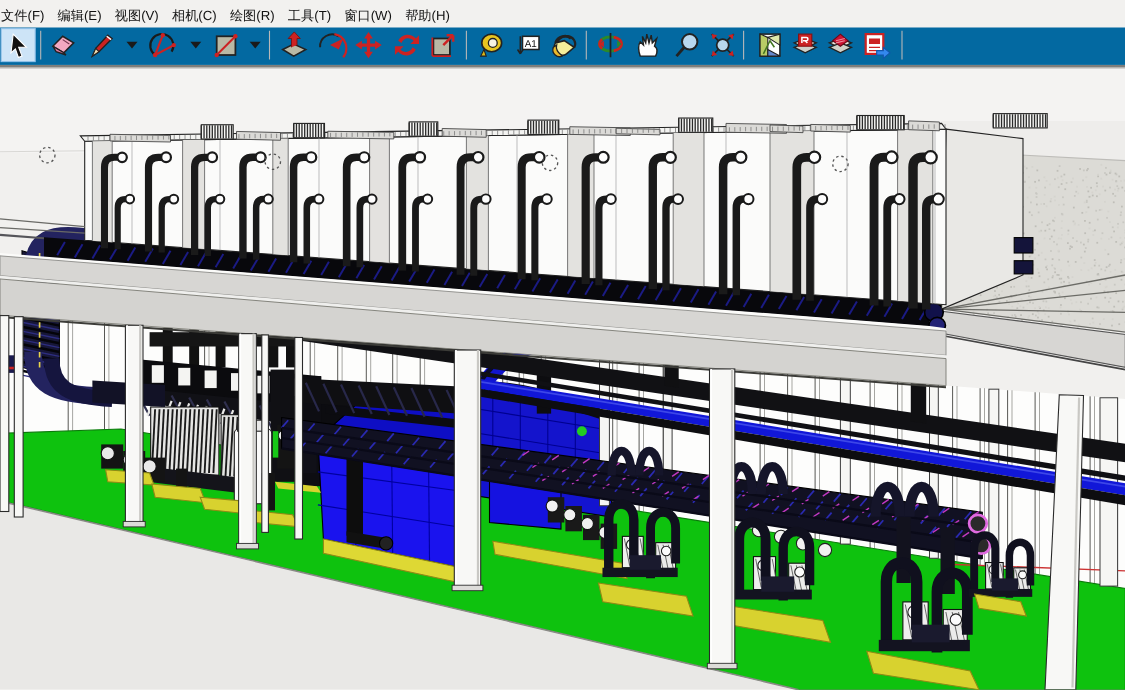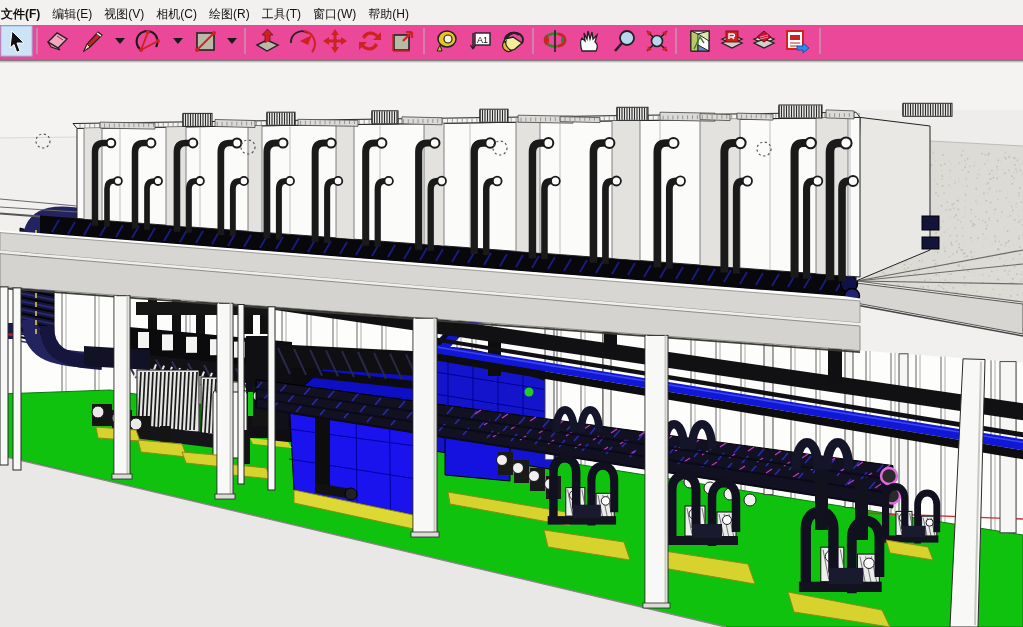--- a/index.html
+++ b/index.html
@@ -1,19 +1,19 @@
 <!DOCTYPE html>
 <html><head><meta charset="utf-8"><style>
 html,body{margin:0;padding:0;width:1023px;height:627px;overflow:hidden;
 font-family:"Liberation Sans",sans-serif;background:#f0f0ee;}
 #menubar{position:absolute;left:0;top:0;width:1023px;height:25px;background:#f2f1ef;
 font-size:12px;color:#111;white-space:nowrap;}
 .mi{display:inline-block;padding:6px 6px 0 6px;}
-.mi:first-child{padding-left:1px;font-weight:bold;}
-#toolbar{position:absolute;left:0;top:25px;width:1023px;height:34px;background:#ec4899;
+.mi:first-child{padding-left:1px;}
+#toolbar{position:absolute;left:0;top:25px;width:1023px;height:34px;background:#0369a1;
 border-bottom:1px solid #d0cfcc;}
 #vp{position:absolute;left:0;top:59px;}
 </style></head><body>
 <div id="menubar"><span class="mi">文件(F)</span><span class="mi">编辑(E)</span><span class="mi">视图(V)</span><span class="mi">相机(C)</span><span class="mi">绘图(R)</span><span class="mi">工具(T)</span><span class="mi">窗口(W)</span><span class="mi">帮助(H)</span></div>
 <div id="toolbar"><svg width="1023" height="34" viewBox="0 25 1023 34">
       <rect x="1" y="26" width="31" height="30" fill="#cde4f7" stroke="#90c0e8" stroke-width="1"></rect>
 <svg x="2" y="27" width="28" height="28" viewBox="0 0 28 28">
         <path d="M10 4 L22 16 L15 16 L18 24 L14.7 25.3 L12 17.5 L8 21 Z" fill="#111" stroke="#fff" stroke-width="1"></path>
       </svg>
 <line x1="37" y1="28" x2="37" y2="54" stroke="#b8b8b8" stroke-width="1"></line>

